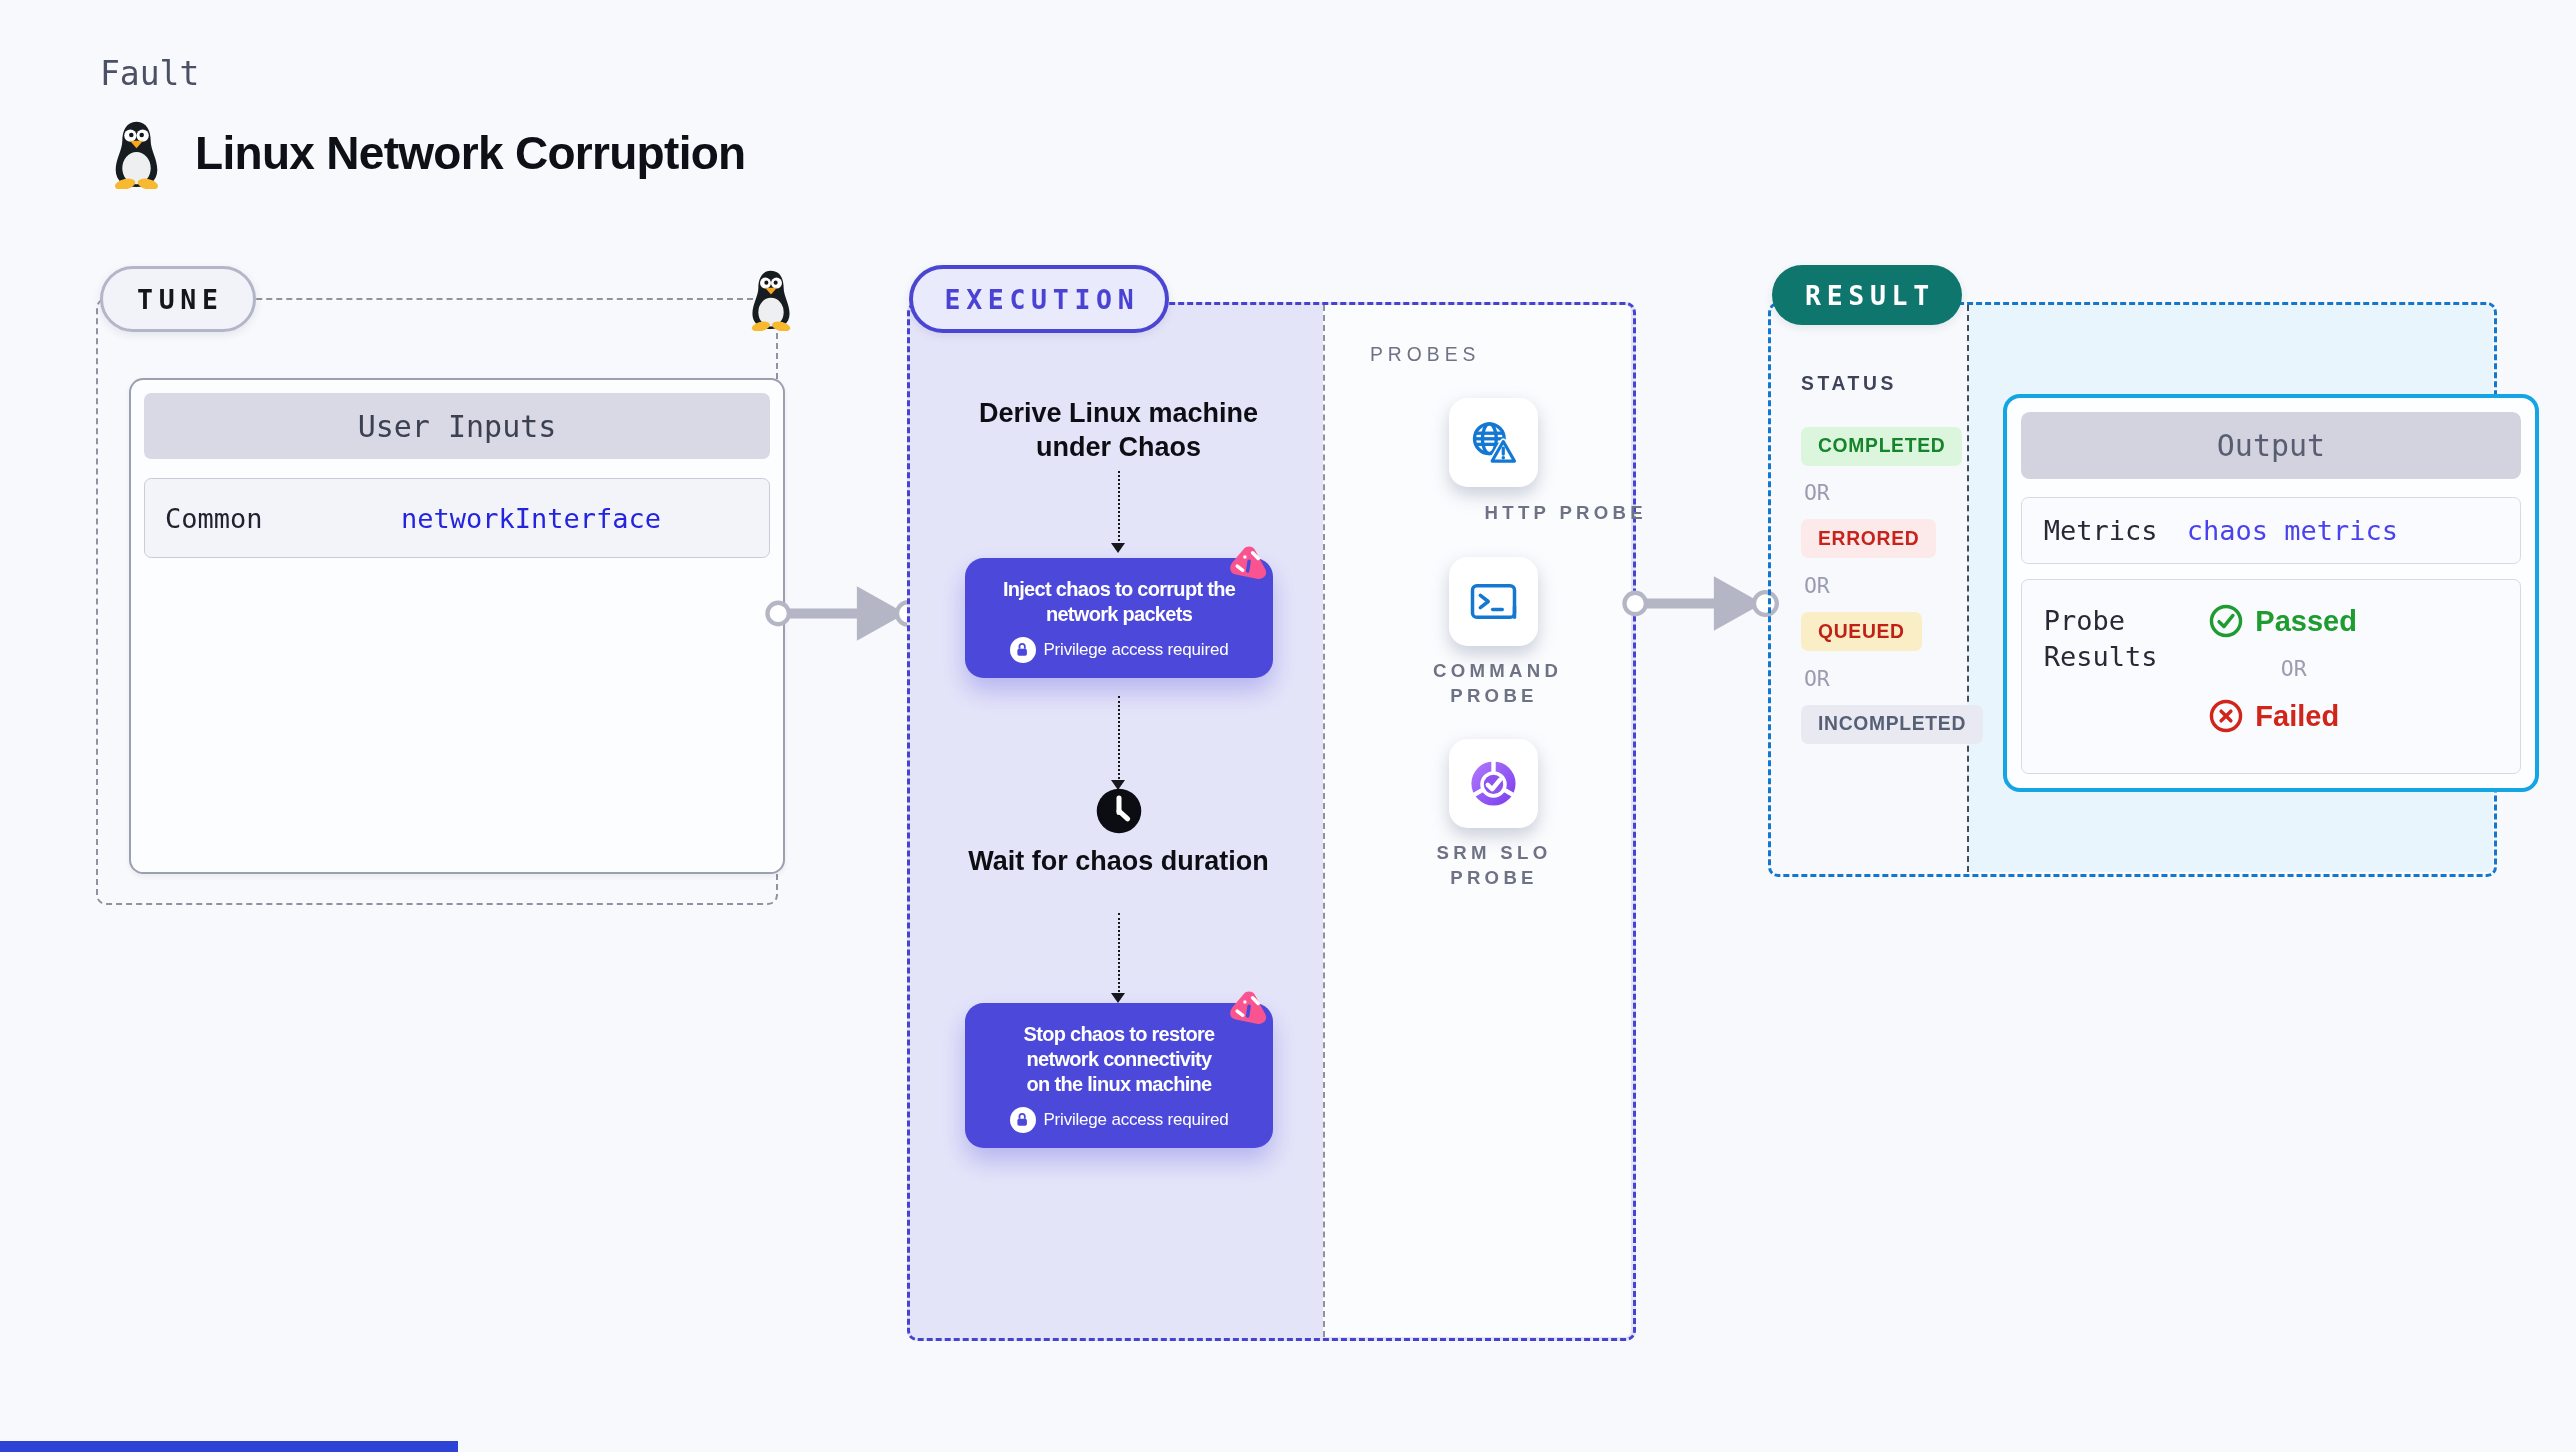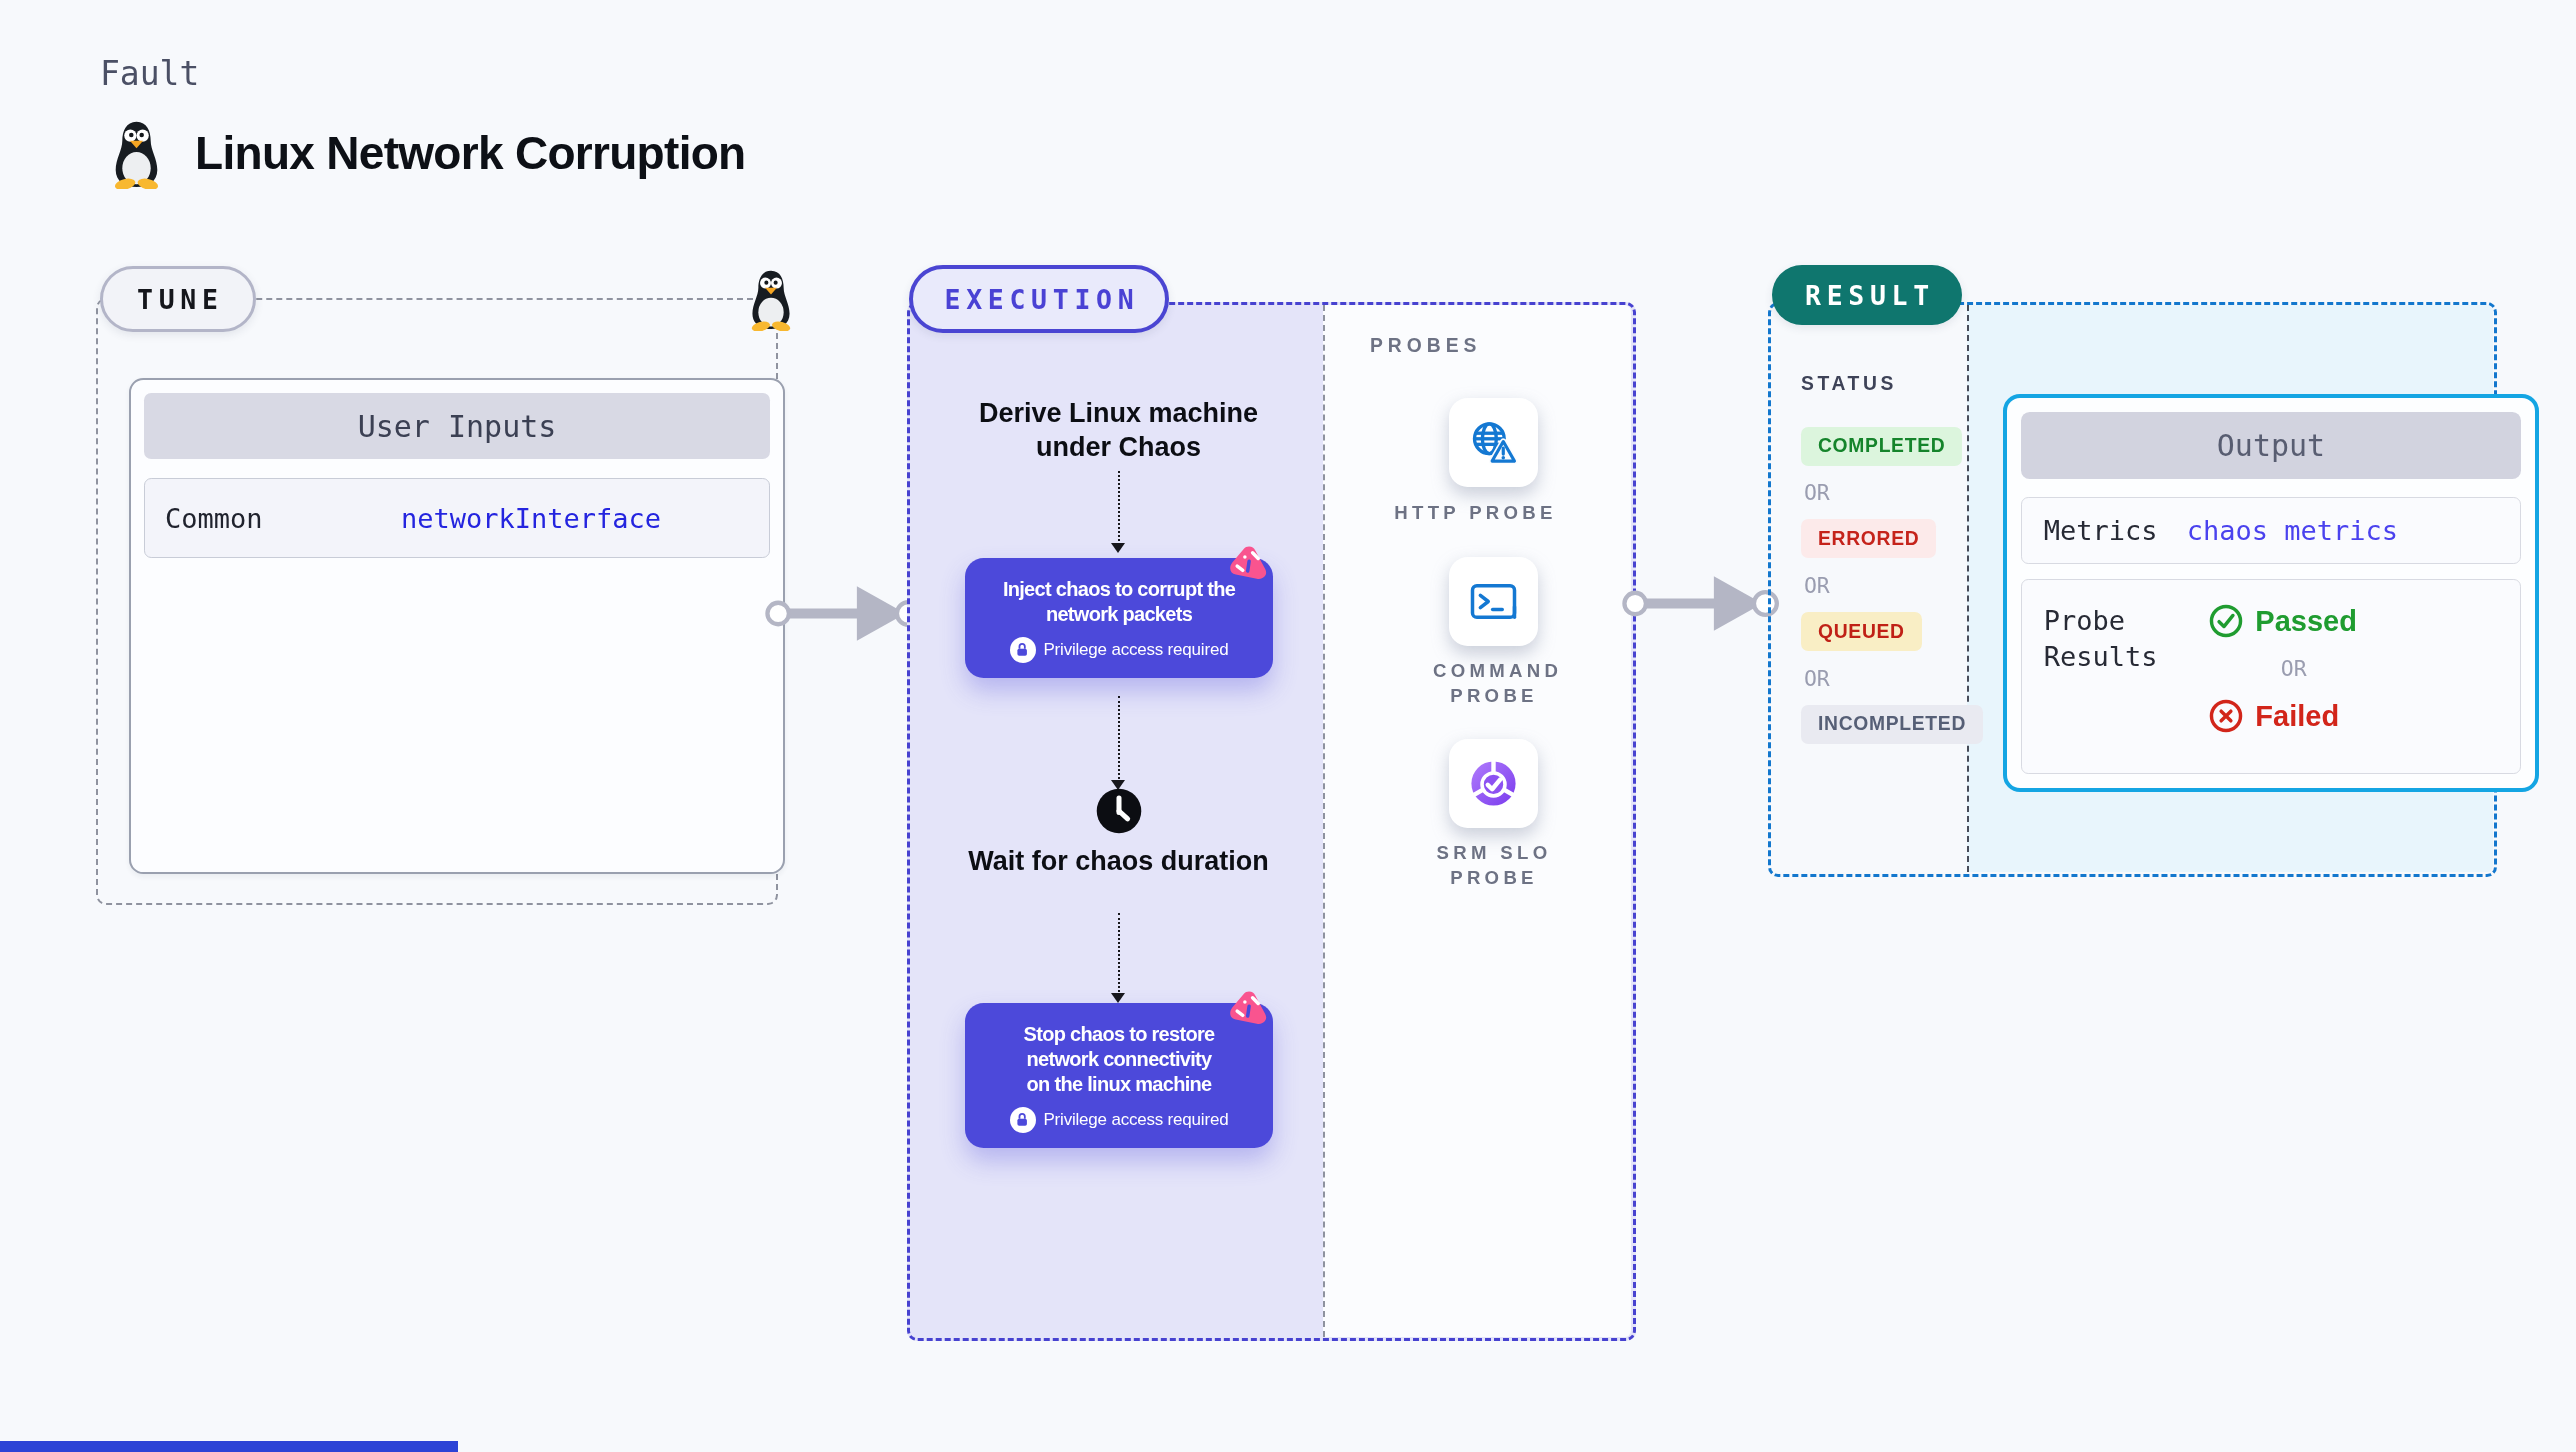--- a/index.html
+++ b/index.html
@@ -51,21 +51,21 @@
         padding:18.6px 10.7px 15.8px 10.7px;box-shadow:0 13px 24px rgba(76,73,218,.30);text-align:center;}
   .node-title{color:#ffffff;font-size:20px;line-height:25px;font-weight:700;letter-spacing:-0.7px;}
   .node .stop-pad{padding:0 41px;}
   .node-badge{margin-top:10px;display:flex;align-items:center;justify-content:center;gap:7.9px;}
   .lock-circle{width:26px;height:26px;border-radius:50%;background:#ffffff;display:flex;align-items:center;justify-content:center;flex:0 0 26px;}
   .node-badge span{color:#ffffff;font-size:17px;letter-spacing:-0.2px;}
   .chaos-badge{position:absolute;width:42px;height:42px;z-index:2;}
   .clock{position:absolute;left:1096px;top:788px;}
 
   
-  .probes-title{position:absolute;left:1370px;top:335px;font-size:19.3px;font-weight:700;letter-spacing:5px;color:#6d7284;}
+  .probes-title{position:absolute;left:1370px;top:344px;font-size:19.3px;font-weight:400;letter-spacing:5px;color:#6d7284;}
   .probe-card{position:absolute;left:1449px;width:89px;height:89px;background:#ffffff;border-radius:18.6px;
               box-shadow:0 7.2px 17px rgba(130,140,165,.40);display:flex;align-items:center;justify-content:center;}
   .probe-label{position:absolute;text-align:center;font-size:18.6px;font-weight:700;letter-spacing:4.3px;color:#6d7284;line-height:25px;}
 
   
   .status-col{position:absolute;left:1801px;top:373px;width:165px;}
   .status-title{font-size:19.3px;font-weight:700;letter-spacing:3.6px;color:#3e4358;margin-bottom:31.5px;}
   .badge{display:inline-block;padding:8.6px 17px;border-radius:7.2px;font-size:19.3px;font-weight:700;letter-spacing:0.7px;}
   .badge-completed{background:#dcf5dd;color:#15842b;}
   .badge-errored{background:#fceaea;color:#c5231b;}
@@ -217,21 +217,21 @@
           <path d="M8.5 15 H37.5"></path>
           <path d="M7 21 H39"></path>
           <path d="M8.5 27 H37.5"></path>
         </g>
         <path d="M38 24 L50 45 H26 Z" fill="#fbfcfe" stroke="#fbfcfe" stroke-width="7" stroke-linejoin="round"></path>
         <path d="M38 24 L50 45 H26 Z" fill="none" stroke="#1478d2" stroke-width="3.4" stroke-linejoin="round"></path>
         <path d="M38 31 L38 37.5" stroke="#1478d2" stroke-width="3.4" stroke-linecap="round"></path>
         <circle cx="38" cy="41.5" r="1.9" fill="#1478d2"></circle>
       </svg>
     </div>
-    <div class="probe-label" style="left:1368px;top:500px;width:215px;">HTTP PROBE</div>
+    <div class="probe-label" style="left:1432px;top:500px;width:215px;text-align:right;">HTTP PROBE</div>
 
     <div class="probe-card" style="top:557px;">
       <svg width="49" height="43" viewBox="0 0 56 48">
         <rect x="4" y="6" width="48" height="36" rx="5" fill="none" stroke="#1478d2" stroke-width="4"></rect>
         <path d="M13 17 L22 24 L13 31" fill="none" stroke="#1478d2" stroke-width="4" stroke-linecap="round" stroke-linejoin="round"></path>
         <path d="M27 33 H38" stroke="#1478d2" stroke-width="4" stroke-linecap="round"></path>
         <path d="M52 30 V42" stroke="#1478d2" stroke-width="4" stroke-linecap="round"></path>
       </svg>
     </div>
     <div class="probe-label" style="left:1433px;top:658px;width:122px;">COMMAND PROBE</div>

